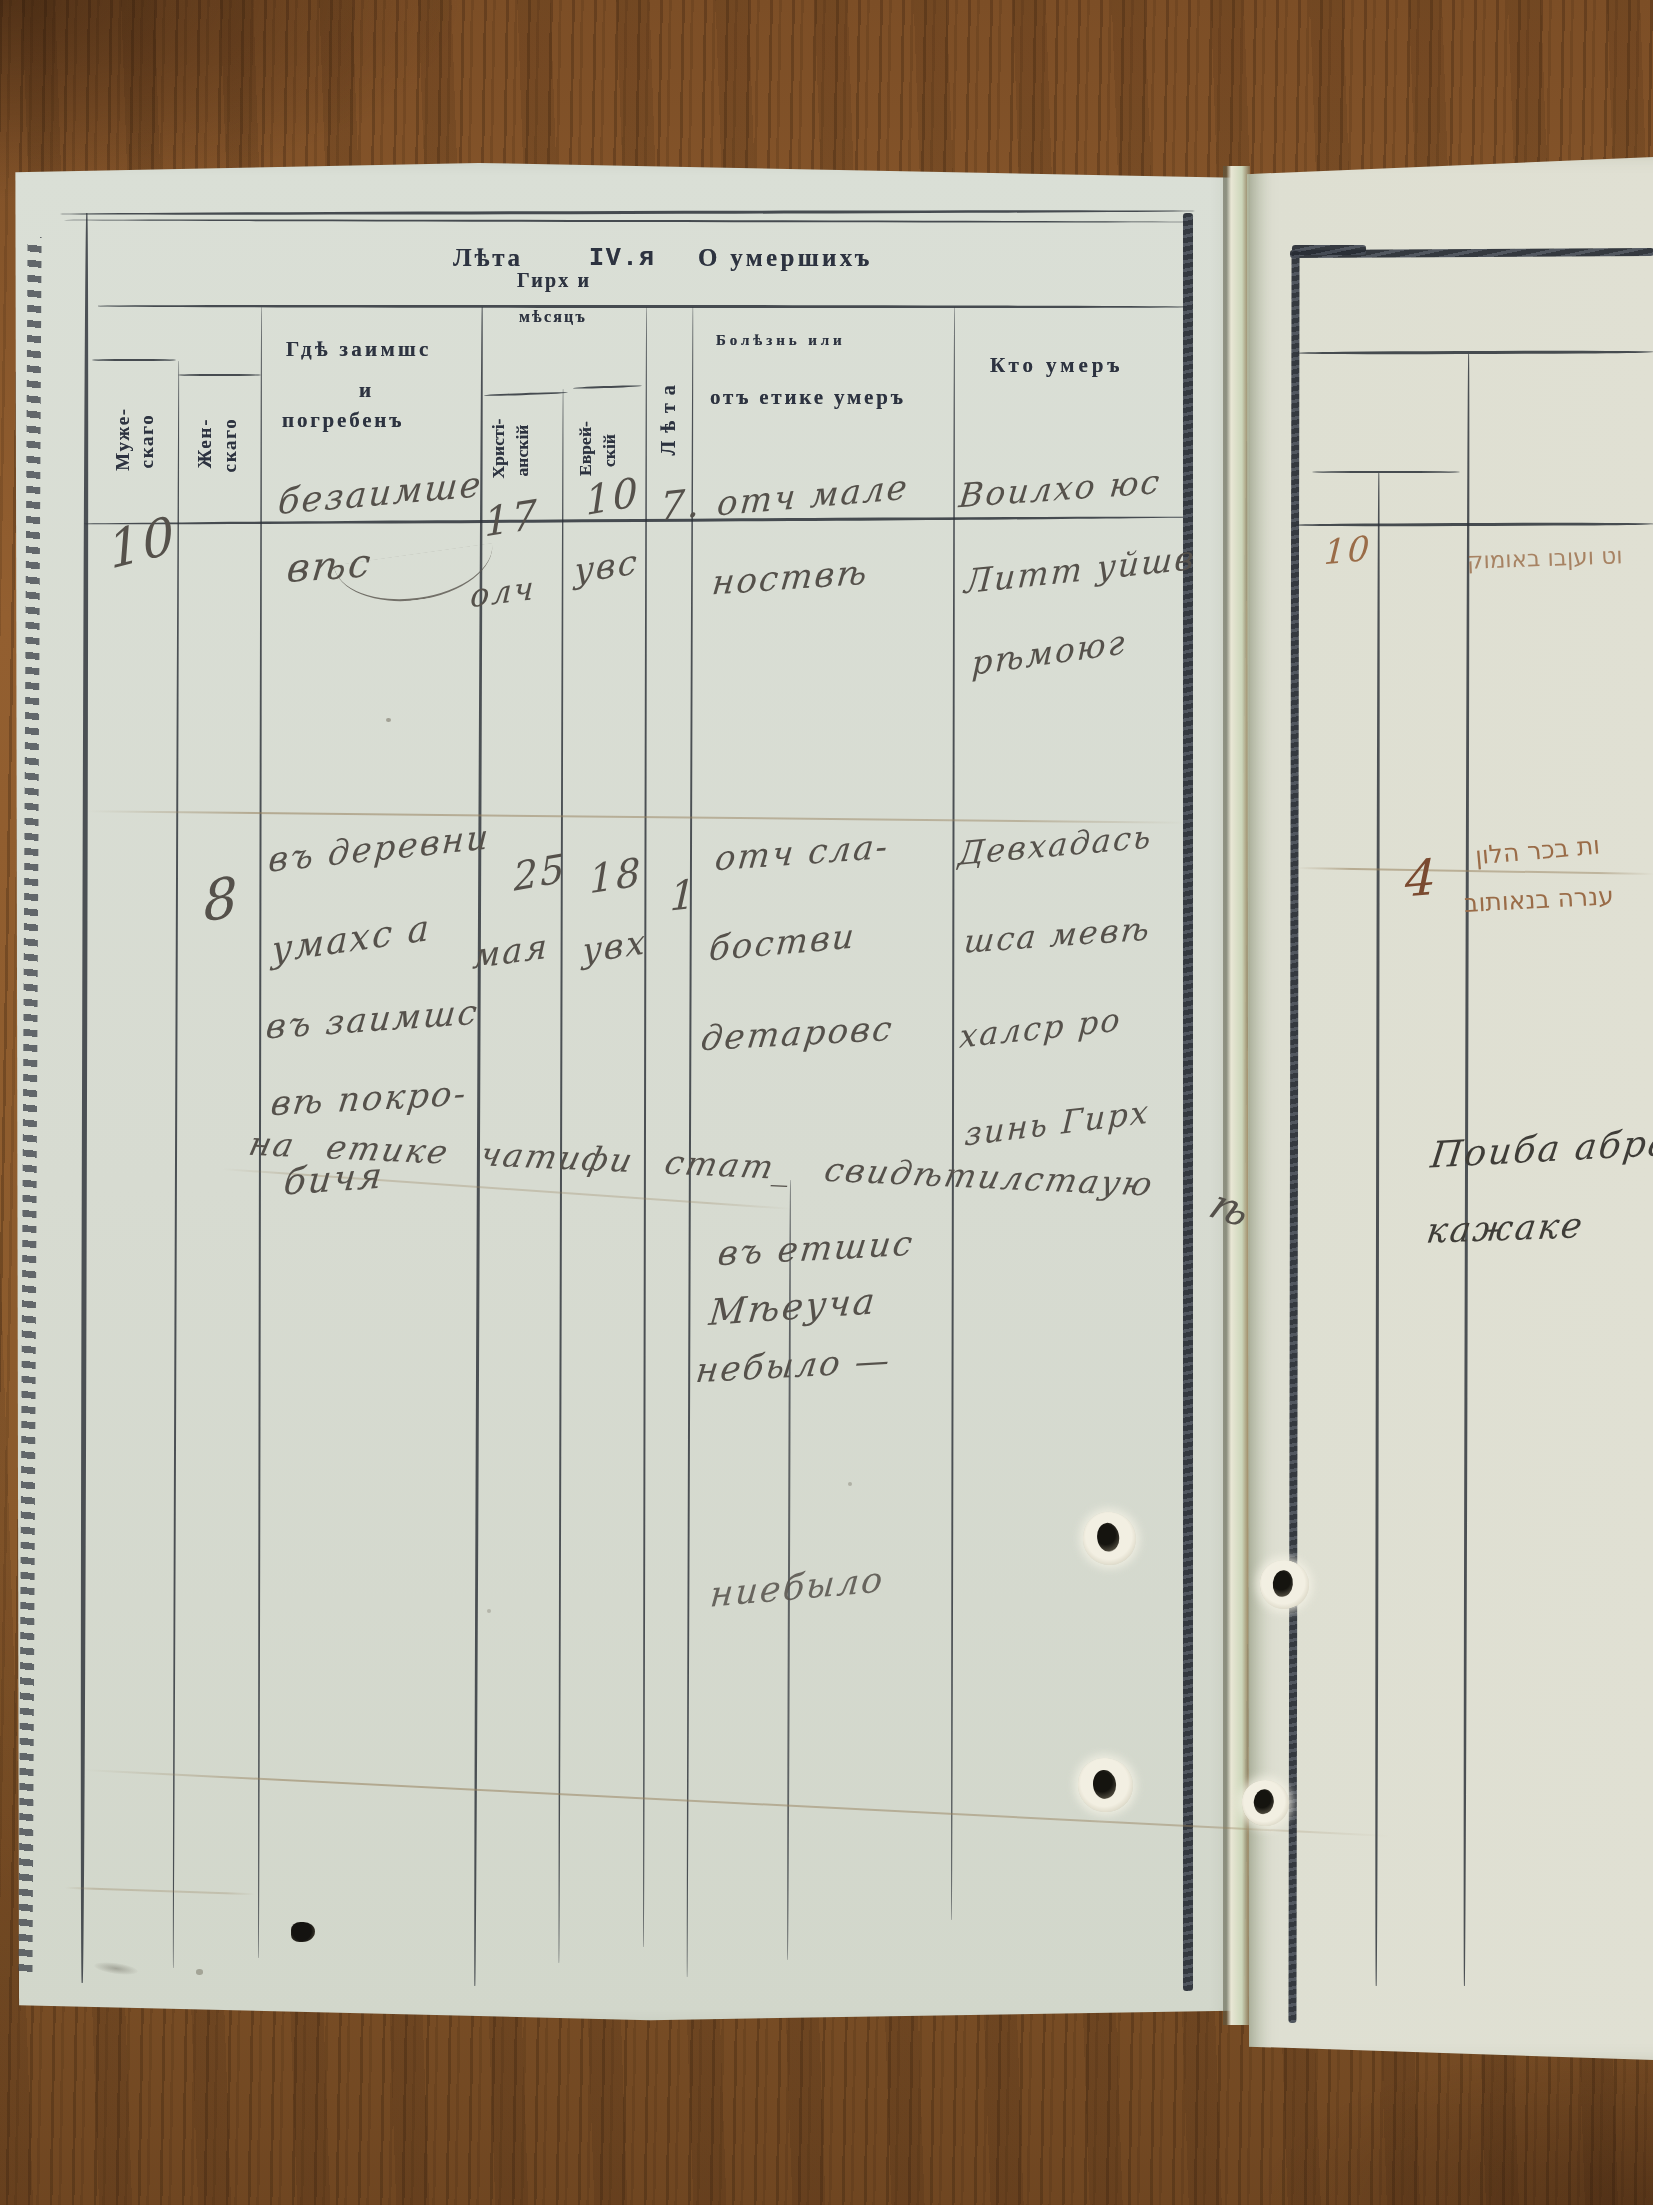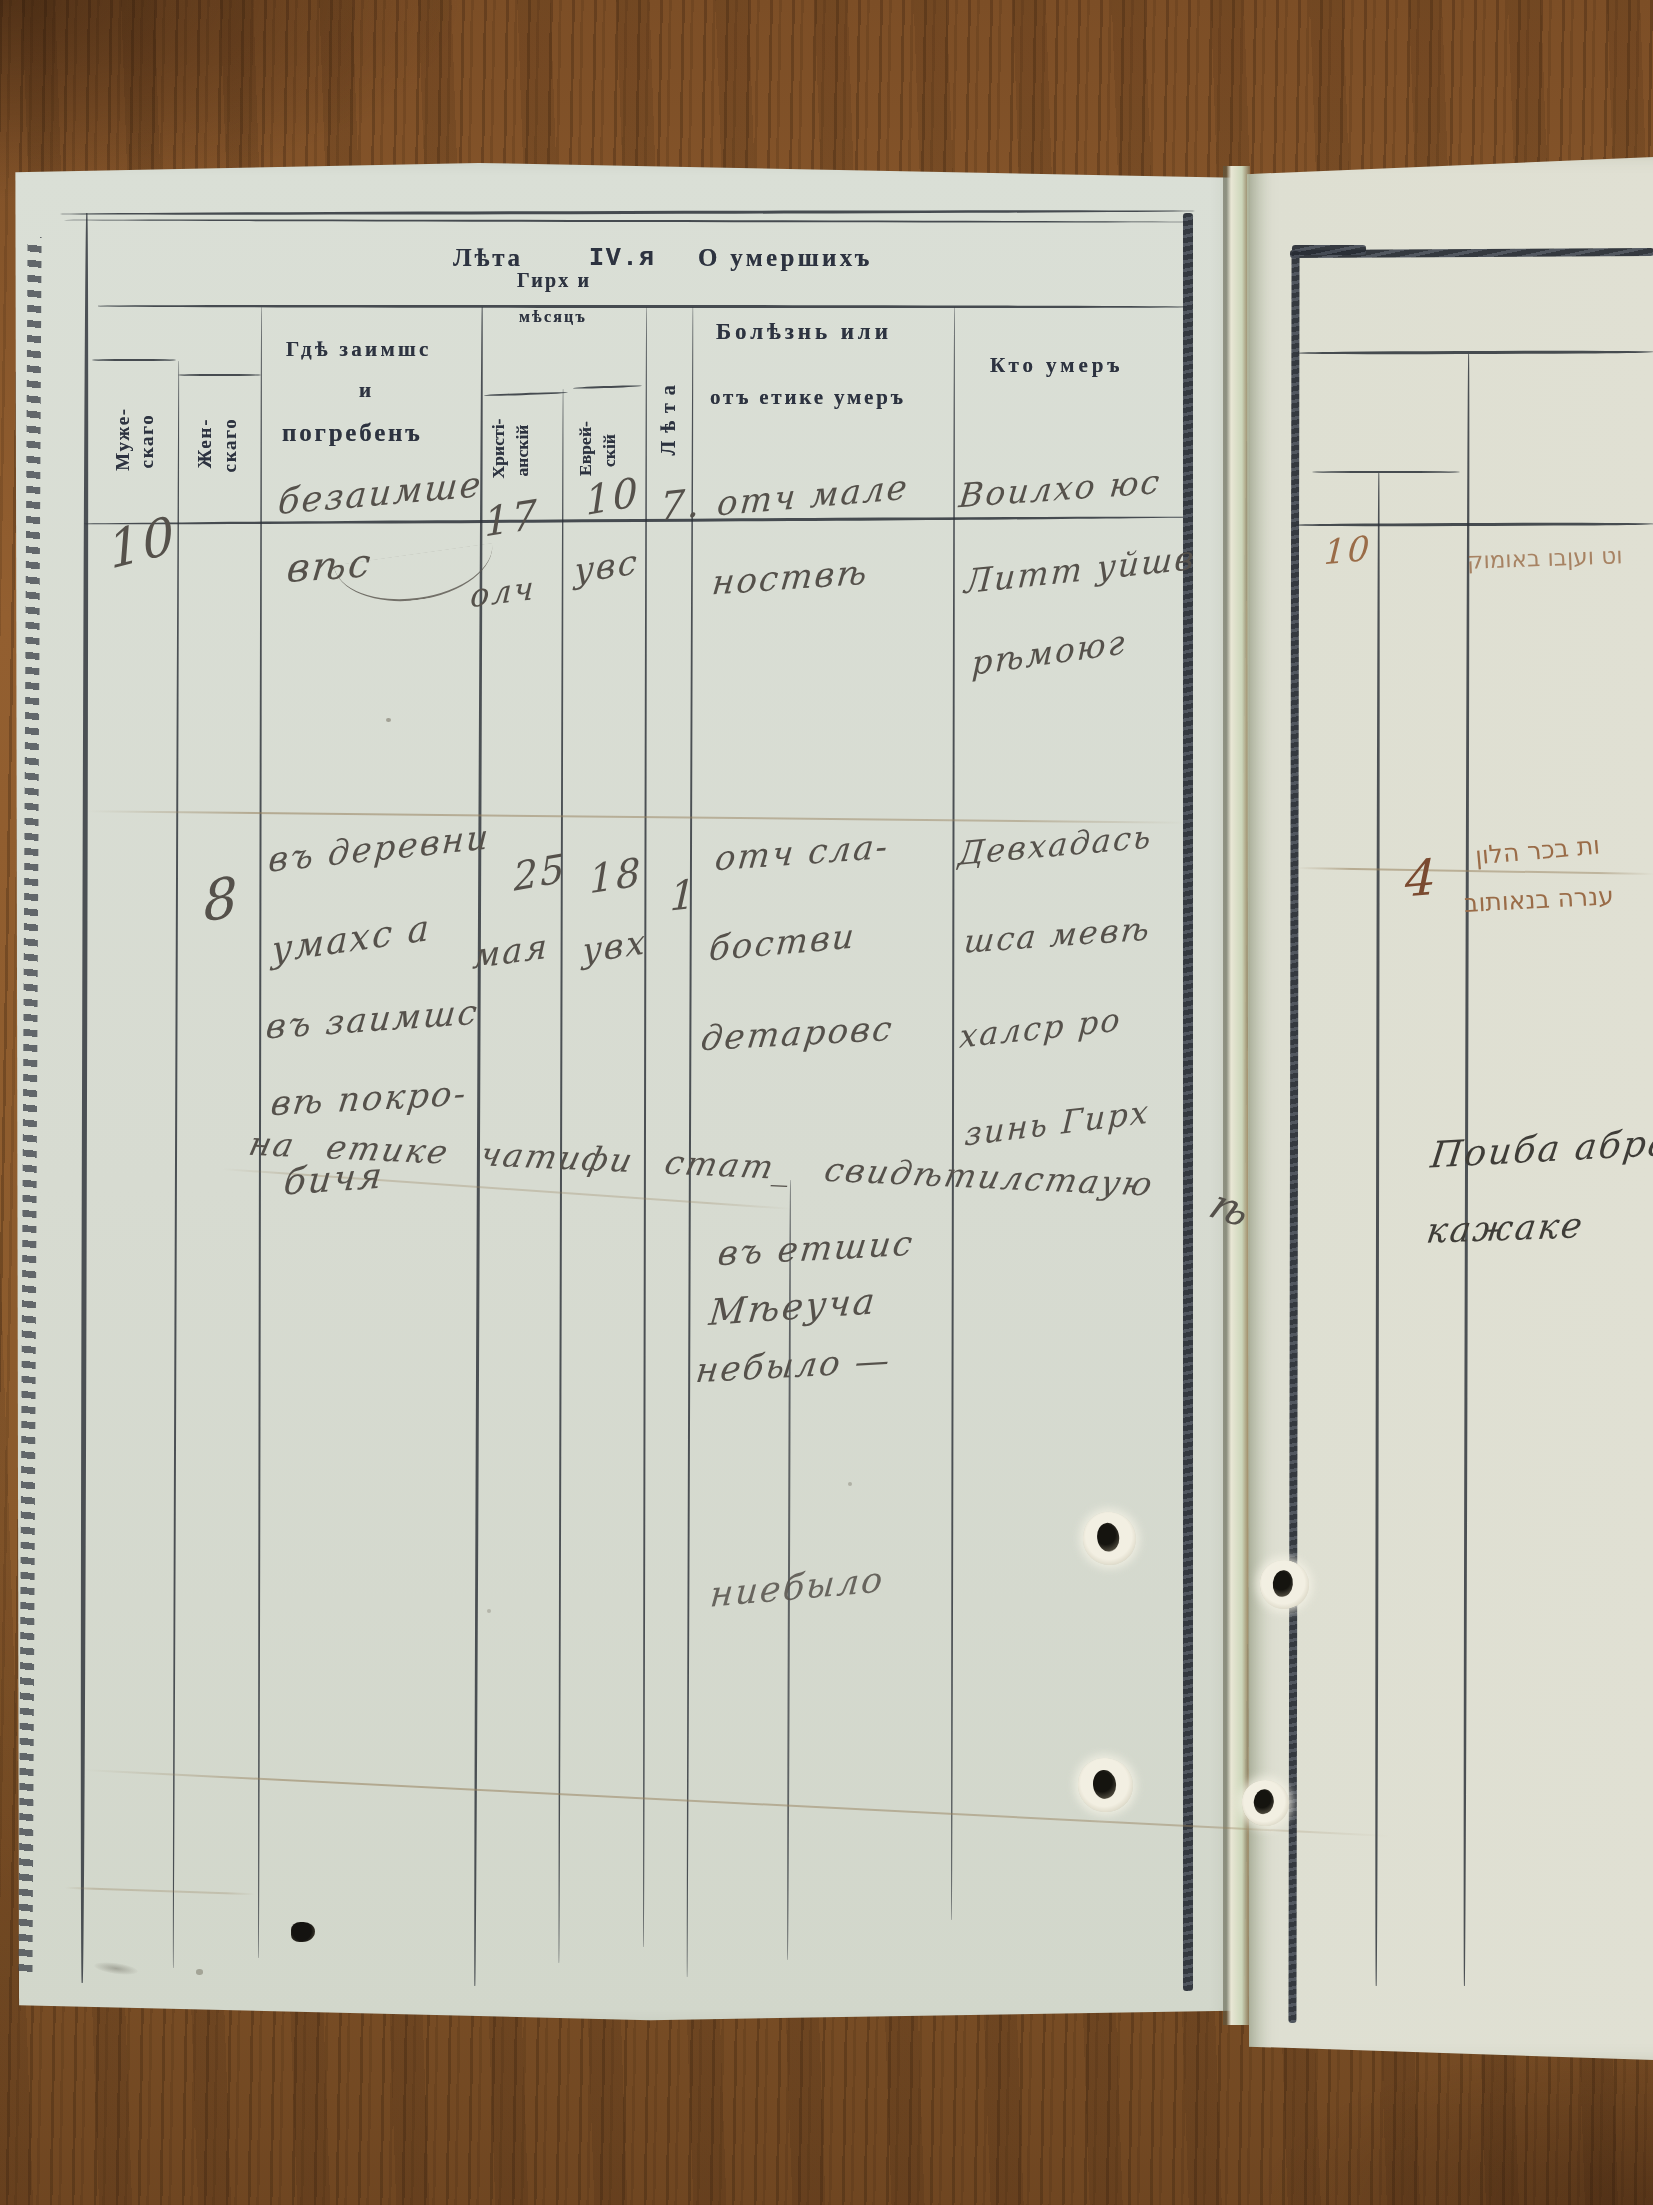--- a/index.html
+++ b/index.html
@@ -82,26 +82,26 @@
 <div class="crease" style="left:221px;top:1188px;width:573px;transform:rotate(4deg);opacity:.6;"></div>
 <div class="crease" style="left:83px;top:1802px;width:1307px;transform:rotate(2.9deg);"></div>
 <div class="crease" style="left:65px;top:1890px;width:190px;transform:rotate(2deg);opacity:.6;"></div>
 
 <div class="pt" style="left:453px;top:244px;font-size:25px;letter-spacing:2.8px;">Лѣта</div>
 <div class="pt" style="left:589px;top:244px;font-size:25px;letter-spacing:1.7px;font-family:Liberation Mono, monospace;">IV.я</div>
 <div class="pt" style="left:654px;top:244px;font-size:25px;letter-spacing:3.3px;margin-left:44px;">О умершихъ</div>
 
 <div class="pt" style="left:286px;top:337px;font-size:21px;letter-spacing:3.3px;">Гдѣ  заимшс</div>
 <div class="pt" style="left:359px;top:378px;font-size:21px;">и</div>
-<div class="pt" style="left:282px;top:419px;font-size:25px;letter-spacing:2.8px;">погребенъ</div>
+<div class="pt" style="left:282px;top:408px;font-size:21px;letter-spacing:2.8px;">погребенъ</div>
 
 <div class="pt" style="left:517px;top:269px;font-size:20px;letter-spacing:2.2px;">Гирх и</div>
 <div class="pt" style="left:519px;top:308px;font-size:16px;letter-spacing:2.2px;">мѣсяцъ</div>
 
-<div class="pt" style="left:716px;top:319px;font-size:23px;letter-spacing:3.9px;text-align:center;">Болѣзнь  или</div>
+<div class="pt" style="left:716px;top:332px;font-size:15px;letter-spacing:3.9px;text-align:center;">Болѣзнь  или</div>
 <div class="pt" style="left:710px;top:385px;font-size:21px;letter-spacing:2.8px;">отъ  етике  умеръ</div>
 
 <div class="pt" style="left:990px;top:353px;font-size:21px;letter-spacing:3.9px;">Кто  умеръ</div>
 
 <div class="vt" style="left:62px;top:428px;width:121px;font-size:19px;letter-spacing:1.7px;transform:rotate(-90deg);">Муже-</div>
 <div class="vt" style="left:86px;top:430px;width:121px;font-size:19px;letter-spacing:1.7px;transform:rotate(-90deg);">скаго</div>
 <div class="vt" style="left:144px;top:432px;width:121px;font-size:19px;letter-spacing:1.7px;transform:rotate(-90deg);">Жен-</div>
 <div class="vt" style="left:169px;top:434px;width:121px;font-size:19px;letter-spacing:1.7px;transform:rotate(-90deg);">скаго</div>
 <div class="vt" style="left:438px;top:438px;width:121px;font-size:17.6px;transform:rotate(-90deg);">Христі-</div>
 <div class="vt" style="left:462px;top:440px;width:121px;font-size:17.6px;transform:rotate(-90deg);">анскій</div>

